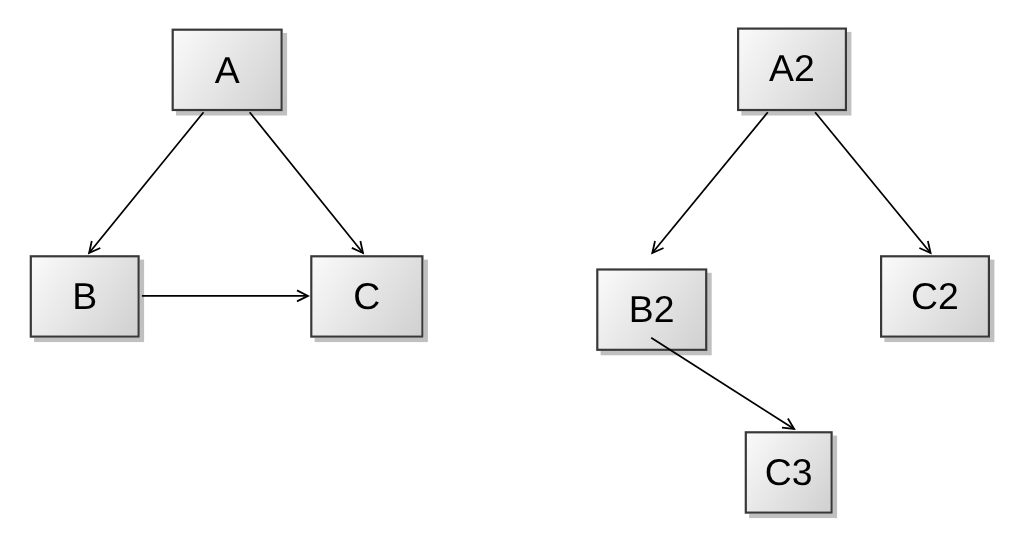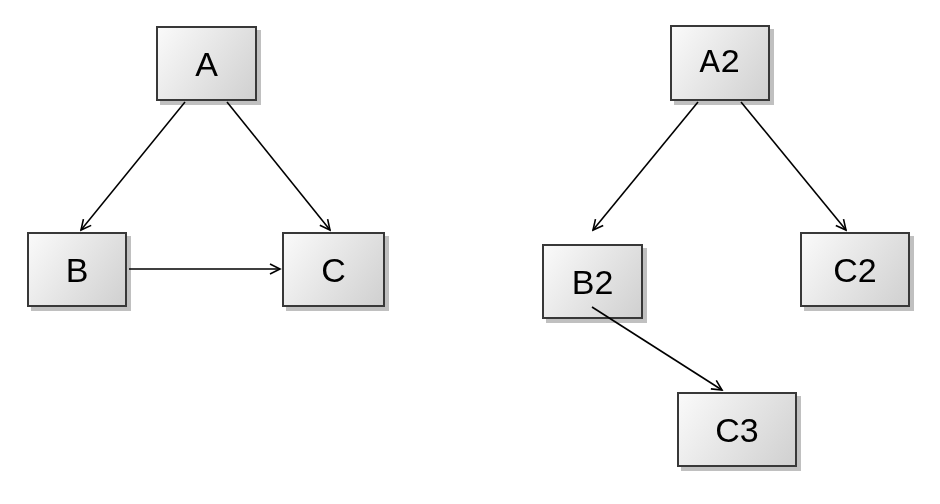--- a/index.html
+++ b/index.html
@@ -47,30 +47,30 @@
   <div class="node-layer">
       <div class="node" style="left: 156px; top: 26px; width: 101px; height: 75px;">
         <span>A</span>
       </div>
       <div class="node" style="left: 27px; top: 232px; width: 100px; height: 75px;">
         <span>B</span>
       </div>
       <div class="node" style="left: 282px; top: 232px; width: 103px; height: 75px;">
         <span>C</span>
       </div>
-      <div class="node" style="left: 670px; top: 25px; width: 100px; height: 76px; font-family: Liberation Mono, monospace;">
+      <div class="node" style="left: 670px; top: 25px; width: 100px; height: 76px;">
         <span>A2</span>
       </div>
       <div class="node" style="left: 542px; top: 232px; width: 101px; height: 75px; margin-top: 12px;">
         <span>B2</span>
       </div>
-      <div class="node" style="left: 800px; top: 232px; width: 110px; height: 75px;">
+      <div class="node" style="left: 800px; top: 232px; width: 100px; height: 75px;">
         <span>C2</span>
       </div>
-      <div class="node" style="left: 677px; top: 392px; width: 120px; height: 75px;">
+      <div class="node" style="left: 677px; top: 392px; width: 80px; height: 75px;">
         <span>C3</span>
       </div>
     </div>
   <svg class="edge-layer" viewBox="0 0 940 504" xmlns="http://www.w3.org/2000/svg">
     <defs>
       <marker id="arrowhead" markerUnits="userSpaceOnUse" viewBox="-12 -7 14 14" markerWidth="14" markerHeight="14" refX="0" refY="0" orient="auto">
         <path d="M -10 -5 L 0 0 L -10 5" fill="none" stroke="#000000" stroke-width="1.6"></path>
       </marker>
     </defs>
   <line x1="185" y1="102" x2="81" y2="230" marker-end="url(#arrowhead)"></line>

